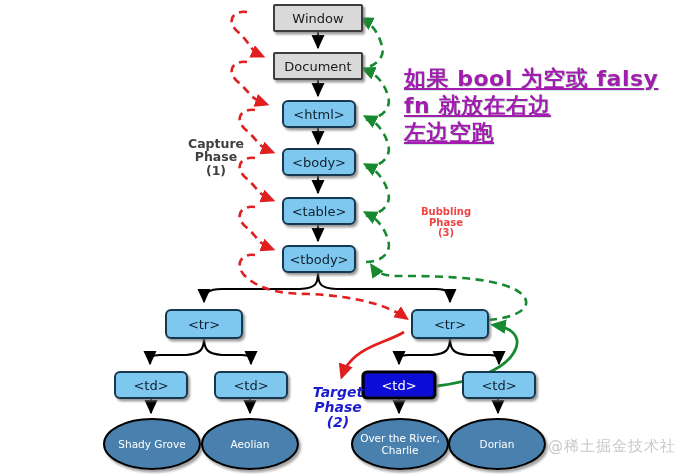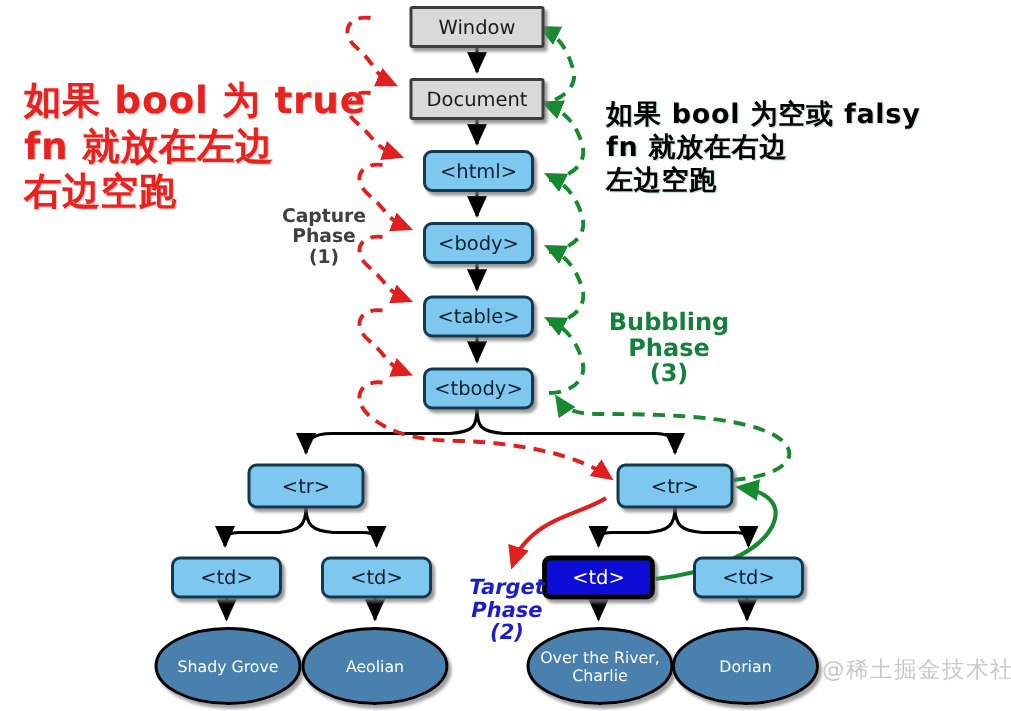--- a/index.html
+++ b/index.html
@@ -4,26 +4,26 @@
 <style>
   html,body{margin:0;padding:0;background:#fff;}
   body{font-family:"DejaVu Sans","Liberation Sans",sans-serif;}
   #stage{position:relative;width:674px;height:474px;background:#ffffff;overflow:hidden;}
   #svgroot{position:absolute;left:0;top:0;width:674px;height:474px;}
 
   .anno{position:absolute;white-space:pre;font-weight:700;line-height:1.22;}
 
   .cn-red{color:#e8231f;font-size:25px;letter-spacing:.5px;
           text-shadow:0.8px 0.8px 0 #f7c9c7;}
-  .cn-green{color:#000000;font-size:18px;letter-spacing:.5px;
-            text-shadow:0.8px 0.8px 0 #bfe3c8;}
+  .cn-green{color:#a21caf;font-size:22px;letter-spacing:.5px;
+            text-shadow:0.8px 0.8px 0 #bfe3c8;text-decoration:underline;}
 
   .phase{position:absolute;text-align:center;font-weight:700;line-height:1.06;white-space:pre;}
   .phase-capture{color:#404040;font-size:12.5px;}
-  .phase-bubbling{color:#15803d;font-size:16px;}
+  .phase-bubbling{color:#ef4444;font-size:10px;}
   .phase-target{color:#1c1ccc;font-size:14px;}
 
   .wm{position:absolute;color:#c9c9c9;font-size:15px;letter-spacing:1px;
       font-weight:400;white-space:pre;}
 
   .nodelabel{font-family:"DejaVu Sans","Liberation Sans",sans-serif;}
 </style>
 </head>
 <body>
 
@@ -171,23 +171,20 @@
           <text x="400" y="442" text-anchor="middle" font-size="10.5" fill="#ffffff" class="nodelabel">Over the River,</text>
           <text x="400" y="454" text-anchor="middle" font-size="10.5" fill="#ffffff" class="nodelabel">Charlie</text>
         </g>
         <g>
           <ellipse cx="497" cy="444" rx="48" ry="25" fill="#4a80ad" stroke="#000000" stroke-width="2" filter="url(#ell-shadow)"></ellipse>
           <text x="497" y="448" text-anchor="middle" font-size="10.5" fill="#ffffff" class="nodelabel">Dorian</text>
         </g>
       </g>
   </svg>
 
-  <div class="anno cn-red" style="left:16px;top:52px;">如果 bool 为 true
-fn 就放在左边
-右边空跑</div>
 
   <div class="anno cn-green" style="left:404px;top:66px;">如果 bool 为空或 falsy
 fn 就放在右边
 左边空跑</div>
 
   <div class="phase phase-capture" style="left:168px;top:137px;width:96px;">Capture
 Phase
 (1)</div>
 
   <div class="phase phase-bubbling" style="left:396px;top:207px;width:100px;">Bubbling

